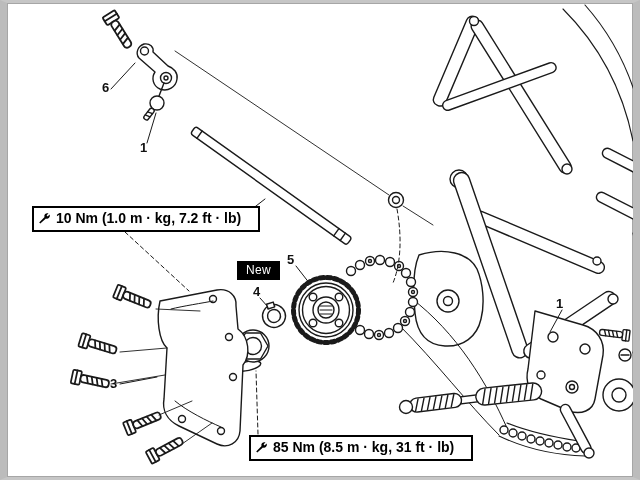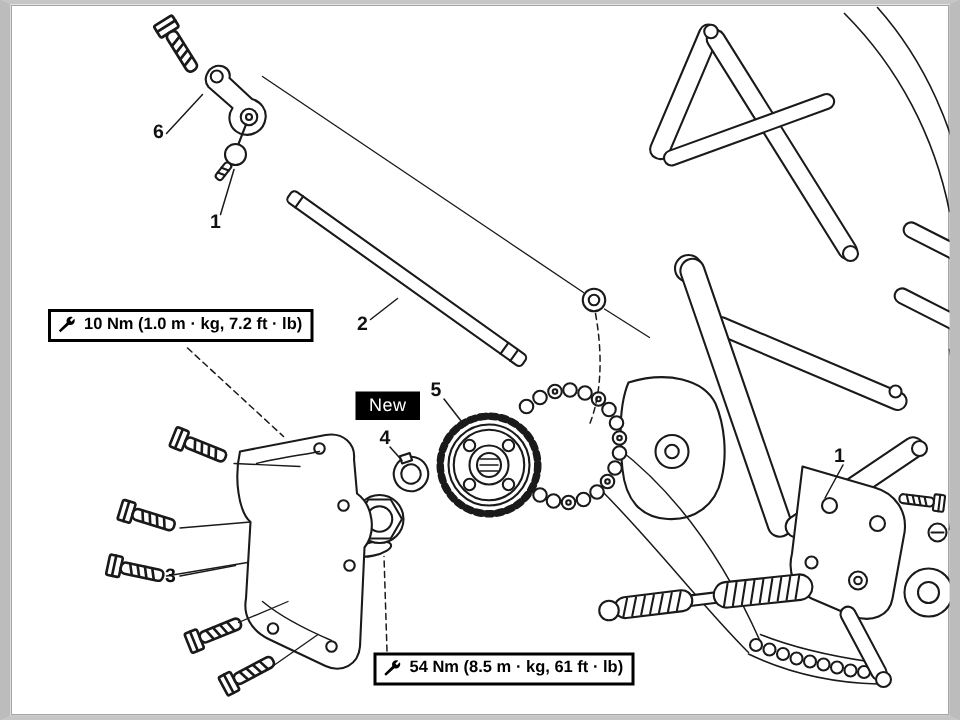--- a/index.html
+++ b/index.html
@@ -11,22 +11,22 @@
     box-shadow:inset 0 0 0 1px #a6a6a6;
     font-family:"Liberation Sans",sans-serif;
   }
   svg.art{position:absolute;left:0;top:0;width:640px;height:480px;}
   .callout{
     position:absolute;font-weight:bold;font-size:13px;color:#111;line-height:1;
     user-select:none;
   }
   .torque-box{
     position:absolute;display:inline-flex;align-items:center;gap:5px;
-    background:#fff;border:2px solid #000;padding:2px 6px 3px 4px;
-    font-weight:bold;font-size:11px;color:#000;white-space:nowrap;line-height:1.2;
+    background:#fff;border:2px solid #000;padding:2px 17px 3px 4px;
+    font-weight:bold;font-size:14px;color:#000;white-space:nowrap;line-height:1.2;
   }
   .torque-box .wrench{width:13px;height:13px;flex:0 0 auto;}
   .new-badge{
     position:absolute;background:#000;color:#fff;font-weight:normal;font-size:12px;
     padding:2px 9px 3px;line-height:1.2;letter-spacing:.3px;
   }
 </style>
 </head>
 <body>
 
@@ -283,18 +283,18 @@
     <svg class="wrench" viewBox="0 0 17 17">
       <path fill="#000" d="M3,15 L1.6,13.6 L8.6,6.6 C8,5.3 8.3,3.7 9.4,2.6 C10.6,1.4 12.3,1.2 13.7,1.9 L11.2,4.4 L12.6,5.8 L15.1,3.3 C15.8,4.7 15.6,6.4 14.4,7.6 C13.3,8.7 11.7,9 10.4,8.4 Z"></path>
     </svg>
     <span>10 Nm (1.0 m · kg, 7.2 ft · lb)</span>
   </div>
 
   <div class="torque-box" style="left:242px;top:432px">
     <svg class="wrench" viewBox="0 0 17 17">
       <path fill="#000" d="M3,15 L1.6,13.6 L8.6,6.6 C8,5.3 8.3,3.7 9.4,2.6 C10.6,1.4 12.3,1.2 13.7,1.9 L11.2,4.4 L12.6,5.8 L15.1,3.3 C15.8,4.7 15.6,6.4 14.4,7.6 C13.3,8.7 11.7,9 10.4,8.4 Z"></path>
     </svg>
-    <span>54 Nm (8.5 m · kg, 61 ft · lb)</span>
+    <span>85 Nm (8.5 m · kg, 31 ft · lb)</span>
   </div>
 
   <div class="new-badge" style="left:230px;top:258px">New</div>
 
 </div>
 
 </body></html>

